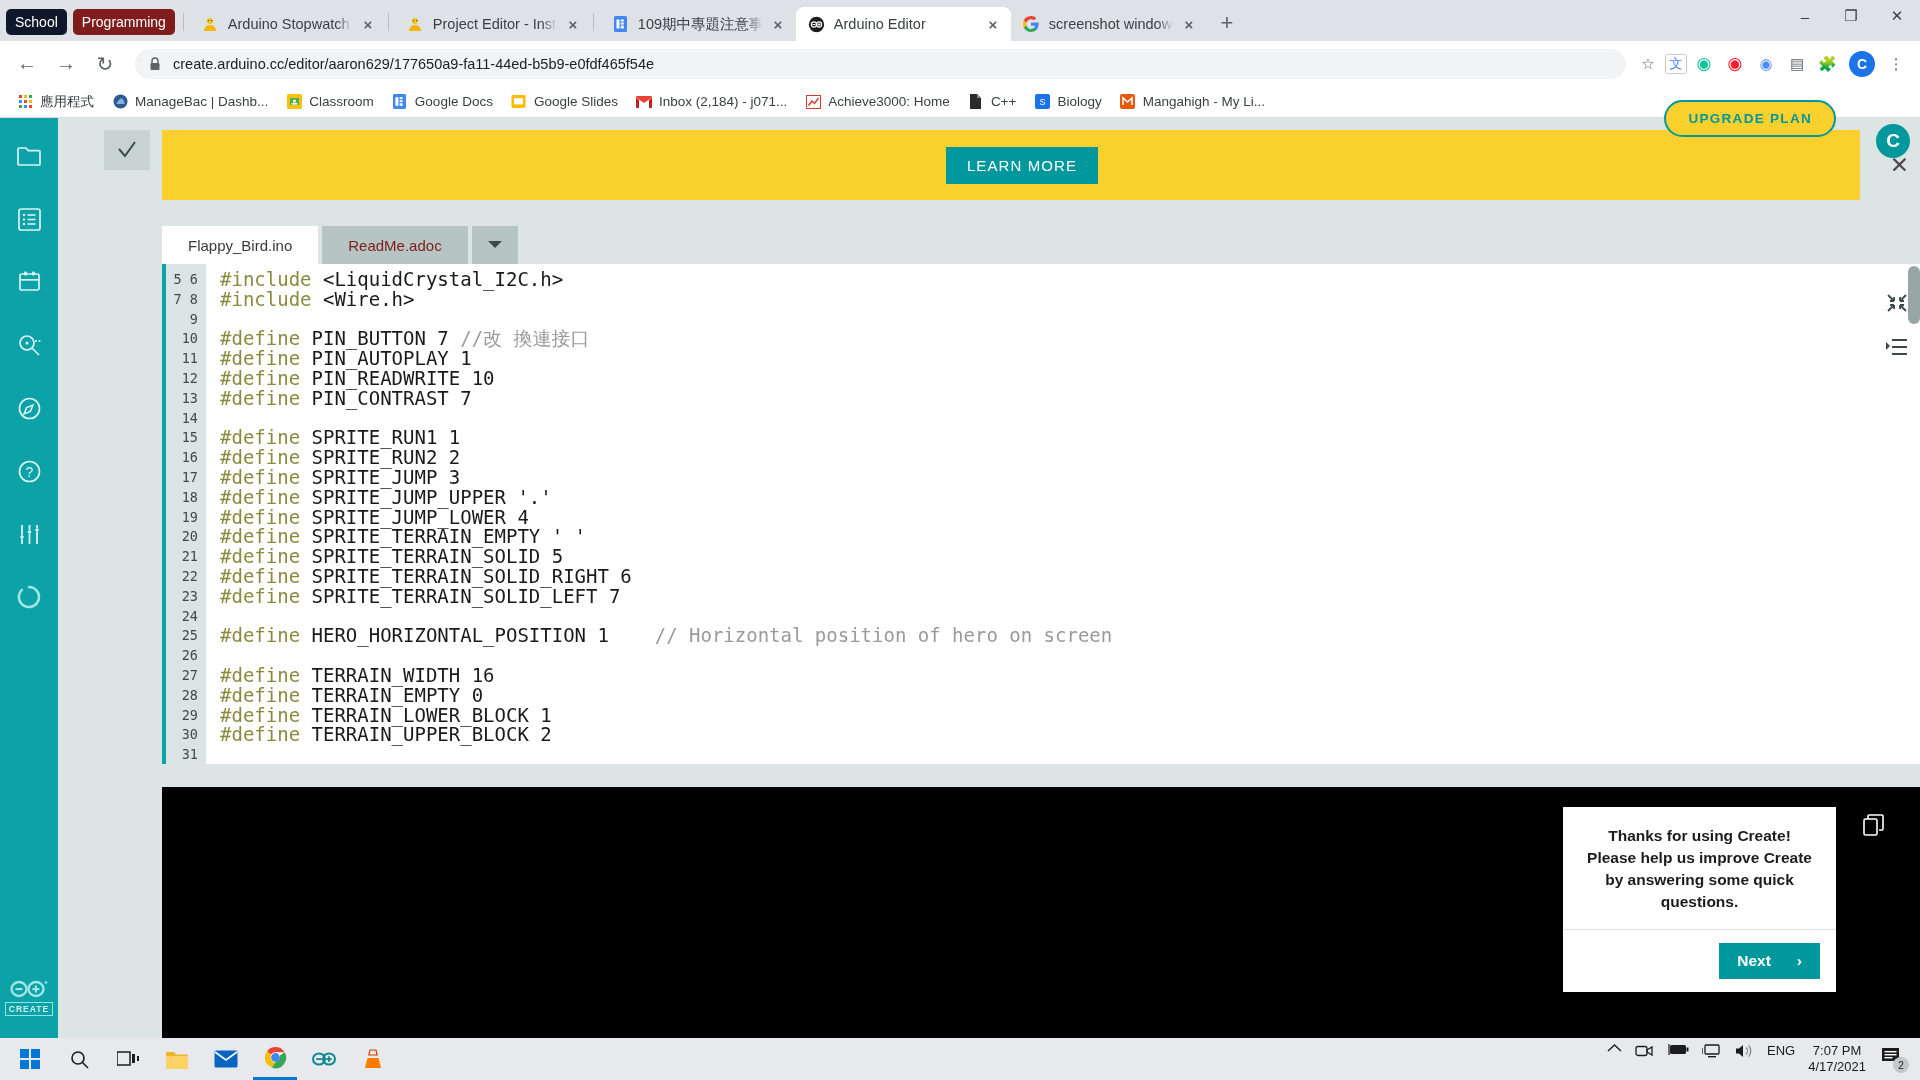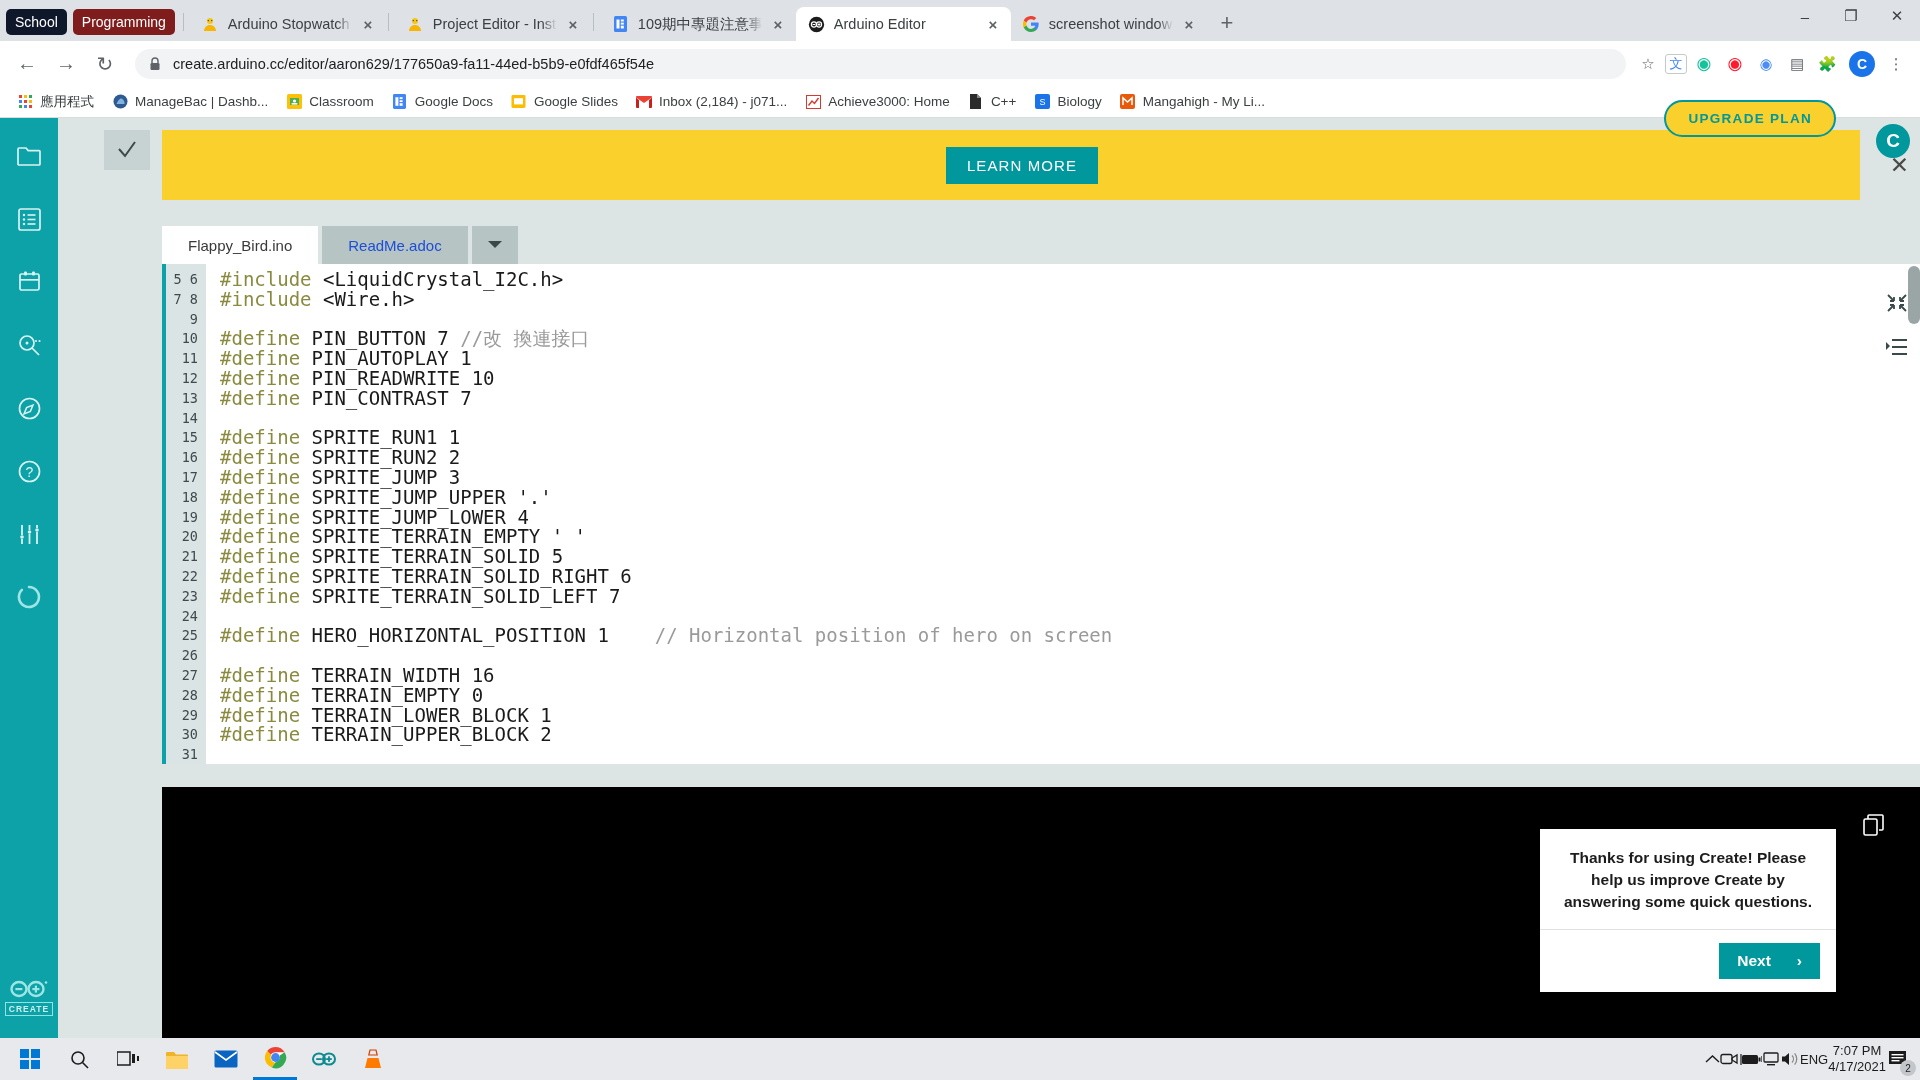--- a/index.html
+++ b/index.html
@@ -79,21 +79,21 @@
   .banner-text { font-size: 16.5px; color: #4a4a4a; }
   .learn-more { background: #00979d; color: #fff; font-size: 15px; letter-spacing: 1.1px; padding: 10px 21px; margin-left: 22px; }
   .banner-close { position: absolute; right: -49px; top: 50%; transform: translateY(-50%); font-size: 23px; color: #4a4a4a; font-weight: 300; }
   .upgrade { position: absolute; right: 84px; top: -18px; border: 2px solid #00979d; color: #00979d; background: #fad02c;
              border-radius: 22px; padding: 9px 22px; font-size: 13.5px; font-weight: 700; letter-spacing: 1.3px; }
   .avatar-c { position: absolute; right: 10px; top: 6px; width: 34px; height: 34px; border-radius: 50%; background: #00979d;
               color: #fff; display: flex; align-items: center; justify-content: center; font-size: 19px; font-weight: 700; }
 
   
   .filetabs { display: flex; align-items: flex-end; padding-left: 104px; height: 40px; }
-  .ftab { height: 38px; padding: 0 26px; display: flex; align-items: center; font-size: 15px; color: #1d4ed8; }
+  .ftab { height: 38px; padding: 0 26px; display: flex; align-items: center; font-size: 15px; color: #7f1d1d; }
   .ftab.active { background: #fff; color: #3a3a3a; }
   .ftab.inactive { background: #b6c4c4; margin-left: 4px; }
   .ftab-dd { width: 46px; height: 38px; background: #b6c4c4; margin-left: 4px; display: flex; align-items: center; justify-content: center; }
 
   
   .editor { position: relative; margin-left: 104px; margin-right: 0; background: #fff; height: 500px; display: flex; overflow: hidden; }
   .gutter { width: 40px; background: #dbe4e4; text-align: right; padding-right: 8px; padding-top: 6px;
             font-family: "DejaVu Sans Mono", monospace; font-size: 13.5px; color: #3f4b4b; line-height: 19.8px; }
   .gutter-edge { width: 4px; background: #0da2a7; }
   .code { flex: 1; padding: 6px 0 0 14px; font-family: "DejaVu Sans Mono", monospace; font-size: 19px;
@@ -101,36 +101,36 @@
   .kw { color: #8a8a3f; }
   .cm { color: #9a9a9a; }
   .ed-tools { position: absolute; right: 8px; top: 26px; display: flex; flex-direction: column; gap: 18px; align-items: center; }
   .ed-tool { width: 30px; height: 26px; display: flex; align-items: center; justify-content: center; color: #4a4a4a; }
   .vscroll { position: absolute; right: 0; top: 2px; width: 12px; height: 58px; background: #9aa6a6; border-radius: 6px; }
 
   .console { position: absolute; left: 104px; right: 0; top: 669px; bottom: 0; background: #000; }
   .console-ico { position: absolute; right: 34px; top: 26px; color: #fff; }
 
   
-  .survey { position: absolute; right: 84px; bottom: 46px; width: 296px; background: #fff; box-shadow: 0 1px 6px rgba(0,0,0,.35);
+  .survey { position: absolute; right: 84px; bottom: 46px; width: 273px; background: #fff; box-shadow: 0 1px 6px rgba(0,0,0,.35);
             font-family: "Liberation Sans", sans-serif; }
   .survey-caret { position: absolute; right: 84px; bottom: 182px; width: 46px; height: 26px; background: #fff;
                   border-radius: 4px 4px 0 0; display: flex; align-items: center; justify-content: center; color: #333; }
   .survey-body { padding: 18px 20px 16px 20px; text-align: center; font-size: 15.5px; font-weight: 700; color: #1c1c1c; line-height: 22px; }
   .survey-foot { border-top: 1px solid #e0e0e0; padding: 13px 16px; display: flex; justify-content: flex-end; }
   .next-btn { background: #00979d; color: #fff; font-size: 15.5px; font-weight: 700; padding: 9px 18px; display: flex;
               align-items: center; gap: 26px; }
 
   
   .taskbar { position: absolute; left: 0; bottom: 0; width: 1920px; height: 42px; background: #e7e9ec;
              display: flex; align-items: center; }
   .tb-left { display: flex; align-items: center; padding-left: 8px; gap: 5px; }
   .tb-btn { width: 44px; height: 42px; display: flex; align-items: center; justify-content: center; }
   .tb-btn.activeapp { border-bottom: 3px solid #0078d4; }
-  .tb-right { margin-left: auto; display: flex; align-items: center; padding-right: 8px; font-size: 13px; color: #1c1c1c; }
+  .tb-right { margin-left: auto; display: flex; gap: 13px; padding-right: 15px; font-size: 13px; color: #1c1c1c; }
   .tb-clock { text-align: center; line-height: 16px; font-size: 13px; }
   .notif { position: relative; width: 26px; height: 26px; display: flex; align-items: center; justify-content: center; }
   .notif .badge { position: absolute; right: -4px; bottom: -4px; width: 16px; height: 16px; border-radius: 50%;
                   background: #c3c7cc; color: #222; font-size: 10px; display: flex; align-items: center; justify-content: center; }
   svg { display: block; }
 </style>
 </head>
 <body>
 
 <div id="root">

